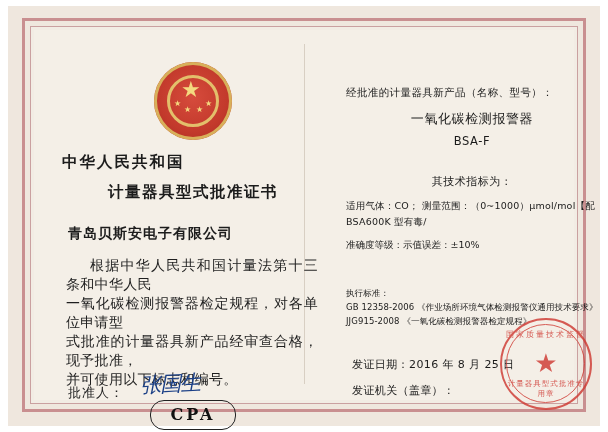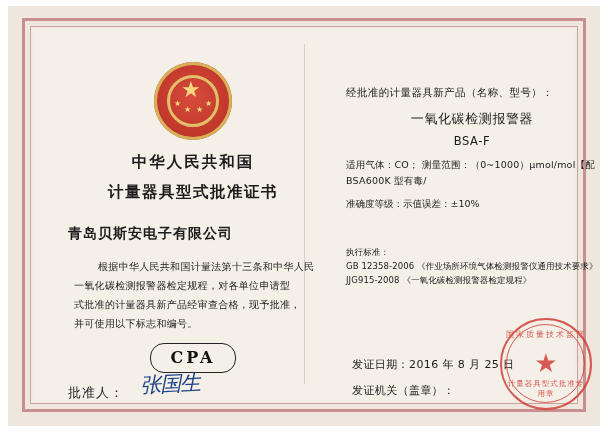--- a/index.html
+++ b/index.html
@@ -107,21 +107,20 @@
     color: #f4d97f;
     line-height: 8px;
   }
   .emblem .s1 { left: 20px; top: 38px; }
   .emblem .s2 { left: 30px; top: 44px; }
   .emblem .s3 { left: 42px; top: 44px; }
   .emblem .s4 { left: 51px; top: 38px; }
 
   .title1 {
     margin-top: 12px;
-    text-align: center;
     font-size: 15.5px;
     font-weight: bold;
     letter-spacing: 2px;
     color: #1c1c1c;
     font-family: "DejaVu Sans", sans-serif;
   }
   .title2 {
     margin-top: 9px;
     text-align: center;
     font-size: 15.5px;
@@ -132,27 +131,28 @@
   .holder {
     margin-top: 22px;
     margin-left: 6px;
     font-size: 14px;
     font-weight: bold;
     letter-spacing: 1px;
     color: #1c1c1c;
   }
   .body-text {
     margin-top: 14px;
-    margin-left: 12px;
+    margin-left: 4px;
     width: 252px;
-    font-size: 10px;
+    font-size: 14px;
     line-height: 19px;
     letter-spacing: 0.3px;
     color: #1f1f1f;
     text-align: justify;
+    font-family: Liberation Mono, monospace;
   }
   .body-text p { margin: 0; }
   .indent { text-indent: 24px; }
 
   .cpa {
     margin: 10px auto 0 auto;
     width: 84px;
     height: 28px;
     border: 1.6px solid #222;
     border-radius: 14px / 14px;
@@ -351,20 +351,21 @@
         <span class="approver-label">批准人：</span>
         <span class="sign">张国生</span>
       </div>
     </div>
 
     <div class="right">
       <div class="r-head">经批准的计量器具新产品（名称、型号）：</div>
       <div class="r-prod">一氧化碳检测报警器</div>
       <div class="r-model">BSA-F</div>
 
+      <div class="r-specs-title">其技术指标为：</div>
       <div class="r-spec">适用气体：CO；  测量范围：（0~1000）μmol/mol【配 BSA600K 型有毒/</div>
       <div class="r-spec2">准确度等级：示值误差：±10%</div>
 
       <div class="r-std">
         <div>执行标准：</div>
         <div>GB 12358-2006 《作业场所环境气体检测报警仪通用技术要求》</div>
         <div>JJG915-2008 《一氧化碳检测报警器检定规程》</div>
       </div>
 
       <div class="r-bottom">

